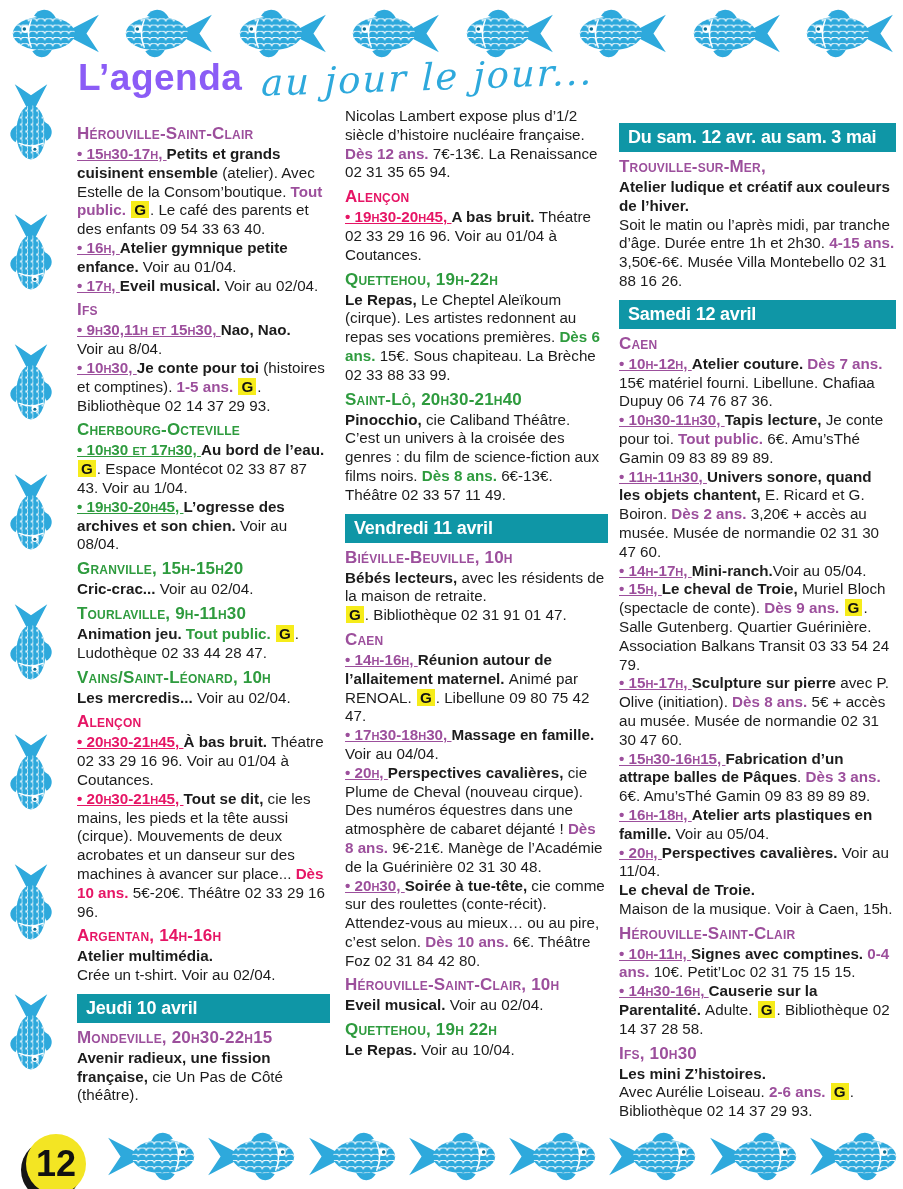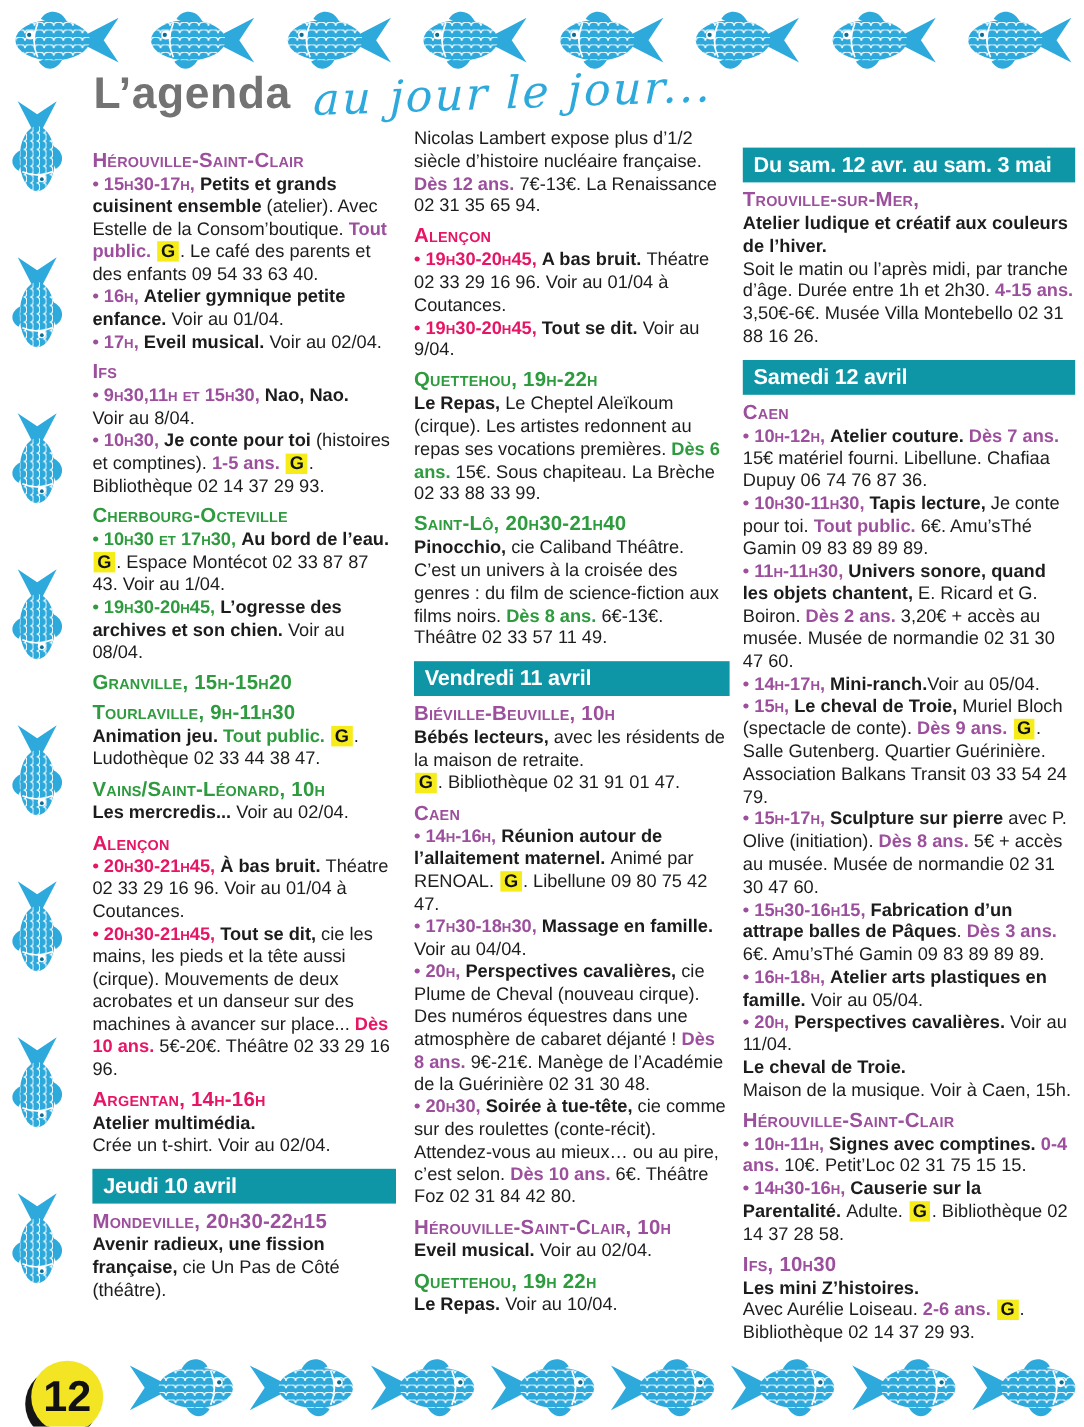--- a/index.html
+++ b/index.html
@@ -11,39 +11,39 @@
   #bottom-fish{left:104px;right:0;top:1126px;height:60px;}
   #left-fish{left:0;top:58px;width:62px;height:1062px;display:flex;flex-direction:column;
              align-items:center;justify-content:flex-start;position:absolute;}
   .fish{width:97px;height:55px;flex:0 0 auto;}
   .fish.flip{transform:scaleX(-1);}
   #left-fish .fish{width:82px;height:48px;transform:rotate(90deg);margin:41px 0;}
   .f-fill{fill:var(--fish);}
   .f-line{stroke:#ffffff;stroke-width:1.6;fill:none;}
   
   #title-wrap{position:absolute;left:78px;top:56px;white-space:nowrap;}
-  #title-main{font-size:37px;font-weight:bold;color:#737373;letter-spacing:0.5px;}
+  #title-main{font-size:37px;font-weight:bold;color:#8b5cf6;letter-spacing:0.5px;}
   #title-script{display:inline-block;margin-left:14px;font-family:"DejaVu Serif",serif;
      font-style:italic;font-weight:normal;font-size:37px;color:var(--fish);
      transform:rotate(-2deg) skewX(-3deg);letter-spacing:2px;}
   
   .col{position:absolute;font-size:15.2px;line-height:18.8px;}
   #col1{left:77px;top:119px;width:253px;}
   #col2{left:345px;top:107px;width:263px;}
   #col3{left:619px;top:114px;width:277px;}
   .city{font-weight:bold;font-variant:small-caps;font-size:17px;line-height:20px;
         margin:5px 0 1px 0;letter-spacing:0.2px;}
   .purple{color:var(--purple);}
   .green{color:var(--green);}
   .pink{color:var(--pink);}
   .banner{background:var(--teal);color:#fff;font-weight:bold;font-size:18px;line-height:24px;
         padding:2px 4px 3px 9px;margin:9px 0 5px 0;white-space:nowrap;letter-spacing:-0.2px;}
   .para{margin:0;}
   .seg-b{font-weight:bold;}
-  .seg-t{font-weight:bold;font-variant:small-caps;}
+  .seg-t{font-weight:bold;font-variant:small-caps;text-decoration:underline;}
   .seg-a{font-weight:bold;}
   .seg-g{background:var(--hl);color:#111;font-weight:bold;padding:0 3px;margin:0 1px;}
   
   #page-badge{position:absolute;left:26px;top:1134px;width:60px;height:60px;border-radius:50%;
      background:var(--badge);box-shadow:-5px 6px 0 0 #161616;display:flex;align-items:center;
      justify-content:center;font-size:36px;font-weight:bold;color:#111;}
   #svgdefs{position:absolute;width:0;height:0;}
 </style>
 </head>
 <body>
@@ -157,38 +157,38 @@
       <p class="para"><span class="seg-t purple">• 15h30-17h, </span><span class="seg-b">Petits et grands cuisinent ensemble </span><span>(atelier). Avec Estelle de la Consom’boutique. </span><span class="seg-a purple">Tout public. </span><span class="seg-g">G</span><span>. Le café des parents et des enfants 09 54 33 63 40.</span></p>
       <p class="para"><span class="seg-t purple">• 16h, </span><span class="seg-b">Atelier gymnique petite enfance. </span><span>Voir au 01/04.</span></p>
       <p class="para"><span class="seg-t purple">• 17h, </span><span class="seg-b">Eveil musical. </span><span>Voir au 02/04.</span></p>
       <div class="city purple">Ifs</div>
       <p class="para"><span class="seg-t purple">• 9h30,11h et 15h30, </span><span class="seg-b">Nao, Nao.</span><br><span>Voir au 8/04.</span></p>
       <p class="para"><span class="seg-t purple">• 10h30, </span><span class="seg-b">Je conte pour toi </span><span>(histoires et comptines). </span><span class="seg-a purple">1-5 ans. </span><span class="seg-g">G</span><span>. Bibliothèque 02 14 37 29 93.</span></p>
       <div class="city green">Cherbourg-Octeville</div>
       <p class="para"><span class="seg-t green">• 10h30 et 17h30, </span><span class="seg-b">Au bord de l’eau. </span><span class="seg-g">G</span><span>. Espace Montécot 02 33 87 87 43. Voir au 1/04.</span></p>
       <p class="para"><span class="seg-t green">• 19h30-20h45, </span><span class="seg-b">L’ogresse des archives et son chien. </span><span>Voir au 08/04.</span></p>
       <div class="city green">Granville, 15h-15h20</div>
+      <p class="para"><span class="seg-b">Cric-crac... </span><span>Voir au 02/04.</span></p>
       <div class="city green">Tourlaville, 9h-11h30</div>
-      <p class="para"><span class="seg-b">Animation jeu. </span><span class="seg-a green">Tout public. </span><span class="seg-g">G</span><span>. Ludothèque 02 33 44 38 47.</span></p>
+      <p class="para"><span class="seg-b">Animation jeu. </span><span class="seg-a green">Tout public. </span><span class="seg-g">G</span><span>. Ludothèque 02 33 44 28 47.</span></p>
       <div class="city green">Vains/Saint-Léonard, 10h</div>
       <p class="para"><span class="seg-b">Les mercredis... </span><span>Voir au 02/04.</span></p>
       <div class="city pink">Alençon</div>
       <p class="para"><span class="seg-t pink">• 20h30-21h45, </span><span class="seg-b">À bas bruit. </span><span>Théatre 02 33 29 16 96. Voir au 01/04 à Coutances.</span></p>
       <p class="para"><span class="seg-t pink">• 20h30-21h45, </span><span class="seg-b">Tout se dit, </span><span>cie les mains, les pieds et la tête aussi (cirque). Mouvements de deux acrobates et un danseur sur des machines à avancer sur place... </span><span class="seg-a pink">Dès 10 ans. </span><span>5€-20€. Théâtre 02 33 29 16 96.</span></p>
       <div class="city pink">Argentan, 14h-16h</div>
       <p class="para"><span class="seg-b">Atelier multimédia.</span><br><span>Crée un t-shirt. Voir au 02/04.</span></p>
       <div class="banner">Jeudi 10 avril</div>
       <div class="city purple">Mondeville, 20h30-22h15</div>
       <p class="para"><span class="seg-b">Avenir radieux, une fission française, </span><span>cie Un Pas de Côté (théâtre).</span></p>
     </div>
   <div id="col2" class="col">
       <p class="para"><span>Nicolas Lambert expose plus d’1/2 siècle d’histoire nucléaire française. </span><span class="seg-a purple">Dès 12 ans. </span><span>7€-13€. La Renaissance 02 31 35 65 94.</span></p>
       <div class="city pink">Alençon</div>
       <p class="para"><span class="seg-t pink">• 19h30-20h45, </span><span class="seg-b">A bas bruit. </span><span>Théatre 02 33 29 16 96. Voir au 01/04 à Coutances.</span></p>
-      <p class="para"><span class="seg-t pink">• 19h30-20h45, </span><span class="seg-b">Tout se dit. </span><span>Voir au 9/04.</span></p>
       <div class="city green">Quettehou, 19h-22h</div>
       <p class="para"><span class="seg-b">Le Repas, </span><span>Le Cheptel Aleïkoum (cirque). Les artistes redonnent au repas ses vocations premières. </span><span class="seg-a green">Dès 6 ans. </span><span>15€. Sous chapiteau. La Brèche 02 33 88 33 99.</span></p>
       <div class="city green">Saint-Lô, 20h30-21h40</div>
       <p class="para"><span class="seg-b">Pinocchio, </span><span>cie Caliband Théâtre. C’est un univers à la croisée des genres : du film de science-fiction aux films noirs. </span><span class="seg-a green">Dès 8 ans. </span><span>6€-13€. Théâtre 02 33 57 11 49.</span></p>
       <div class="banner">Vendredi 11 avril</div>
       <div class="city purple">Biéville-Beuville, 10h</div>
       <p class="para"><span class="seg-b">Bébés lecteurs, </span><span>avec les résidents de la maison de retraite.</span><br><span class="seg-g">G</span><span>. Bibliothèque 02 31 91 01 47.</span></p>
       <div class="city purple">Caen</div>
       <p class="para"><span class="seg-t purple">• 14h-16h, </span><span class="seg-b">Réunion autour de l’allaitement maternel. </span><span>Animé par RENOAL. </span><span class="seg-g">G</span><span>. Libellune 09 80 75 42 47.</span></p>
       <p class="para"><span class="seg-t purple">• 17h30-18h30, </span><span class="seg-b">Massage en famille. </span><span>Voir au 04/04.</span></p>

